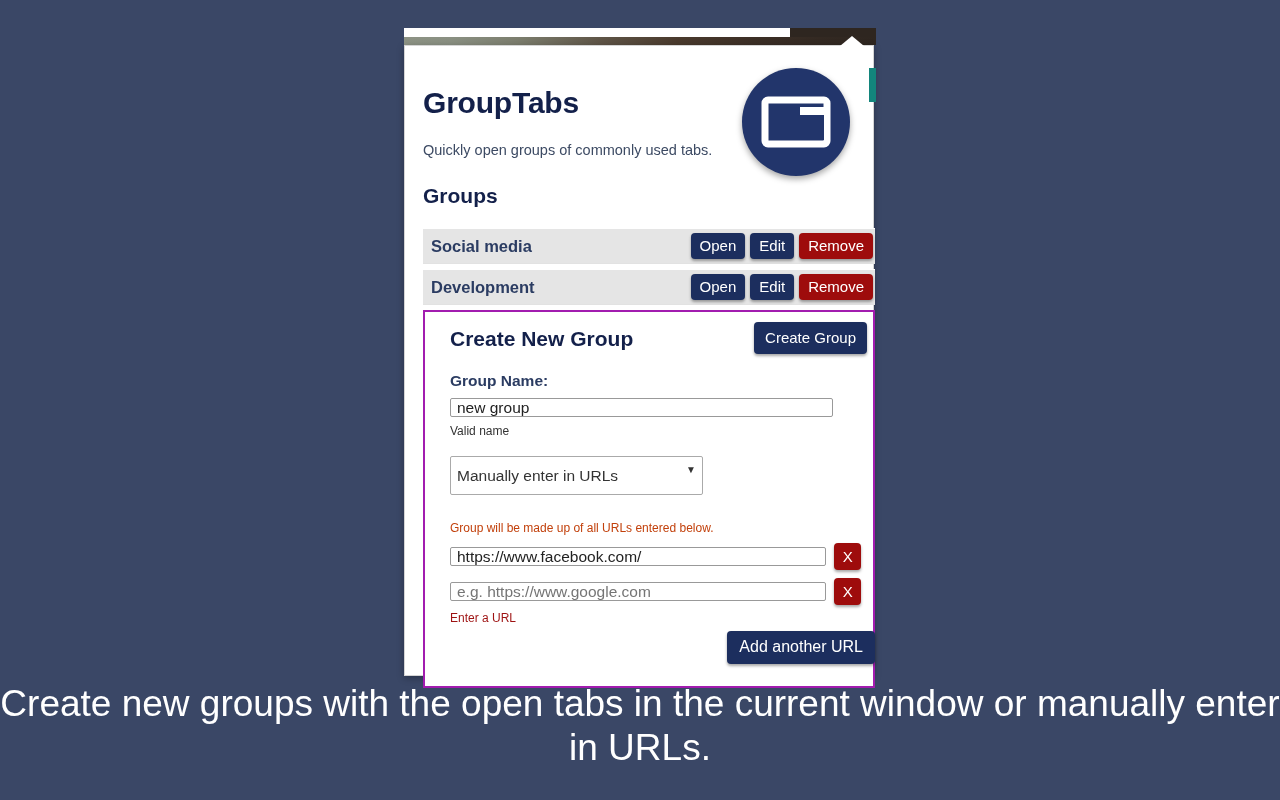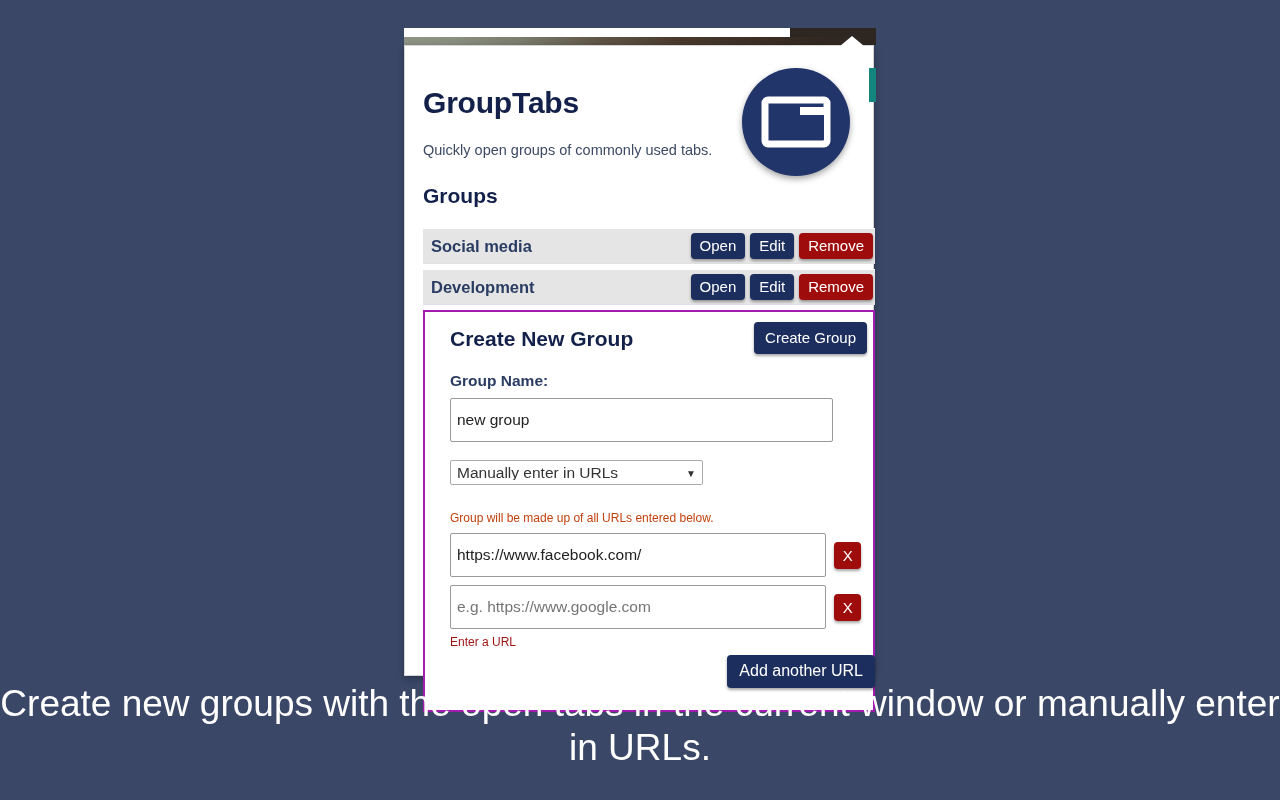--- a/index.html
+++ b/index.html
@@ -176,21 +176,21 @@
   .field-label {
     margin-top: 18px;
     font-size: 15.5px;
     font-weight: bold;
     color: #2b3c62;
   }
   .text-input {
     display: block;
     margin-top: 8px;
     width: 383px;
-    height: 44px;
+    height: 19px;
     padding: 2px 6px;
     font-family: "Liberation Sans", sans-serif;
     font-size: 15.5px;
     color: #222222;
     background: #ffffff;
     border: 1px solid #999999;
     border-radius: 2px;
   }
   .text-input::placeholder { color: #757575; }
   .helper-text {
@@ -203,21 +203,21 @@
   #group-type-select {
     display: block;
     margin-top: 18px;
     font-family: "Liberation Sans", sans-serif;
     font-size: 15.5px;
     color: #333333;
     background: #ffffff;
     border: 1px solid #aaaaaa;
     border-radius: 2px;
     padding: 3px 20px 4px 6px;
-    height: 25px;
+    height: 39px;
     -webkit-appearance: none;
     appearance: none;
     cursor: pointer;
     position: relative;
   }
   .select-wrap { position: relative; display: inline-block; }
   .select-caret {
     position: absolute;
     right: 7px; top: 26px;
     font-size: 10px;
@@ -325,20 +325,21 @@
 
     <div id="create-panel">
 
       <div id="create-header">
         <div id="create-title">Create New Group</div>
         <button id="create-group-button" class="btn btn-navy">Create Group</button>
       </div>
 
       <div class="field-label">Group Name:</div>
       <input class="text-input" id="group-name-input" type="text" value="new group" style="">
+      <div class="helper-text">Valid name</div>
 
       <div class="select-wrap">
         <select id="group-type-select">
           <option>Manually enter in URLs</option>
           <option>Use open tabs in current window</option>
         </select>
         <span class="select-caret">▼</span>
       </div>
 
       <div id="urls-note" class="helper-text">Group will be made up of all URLs entered below.</div>

